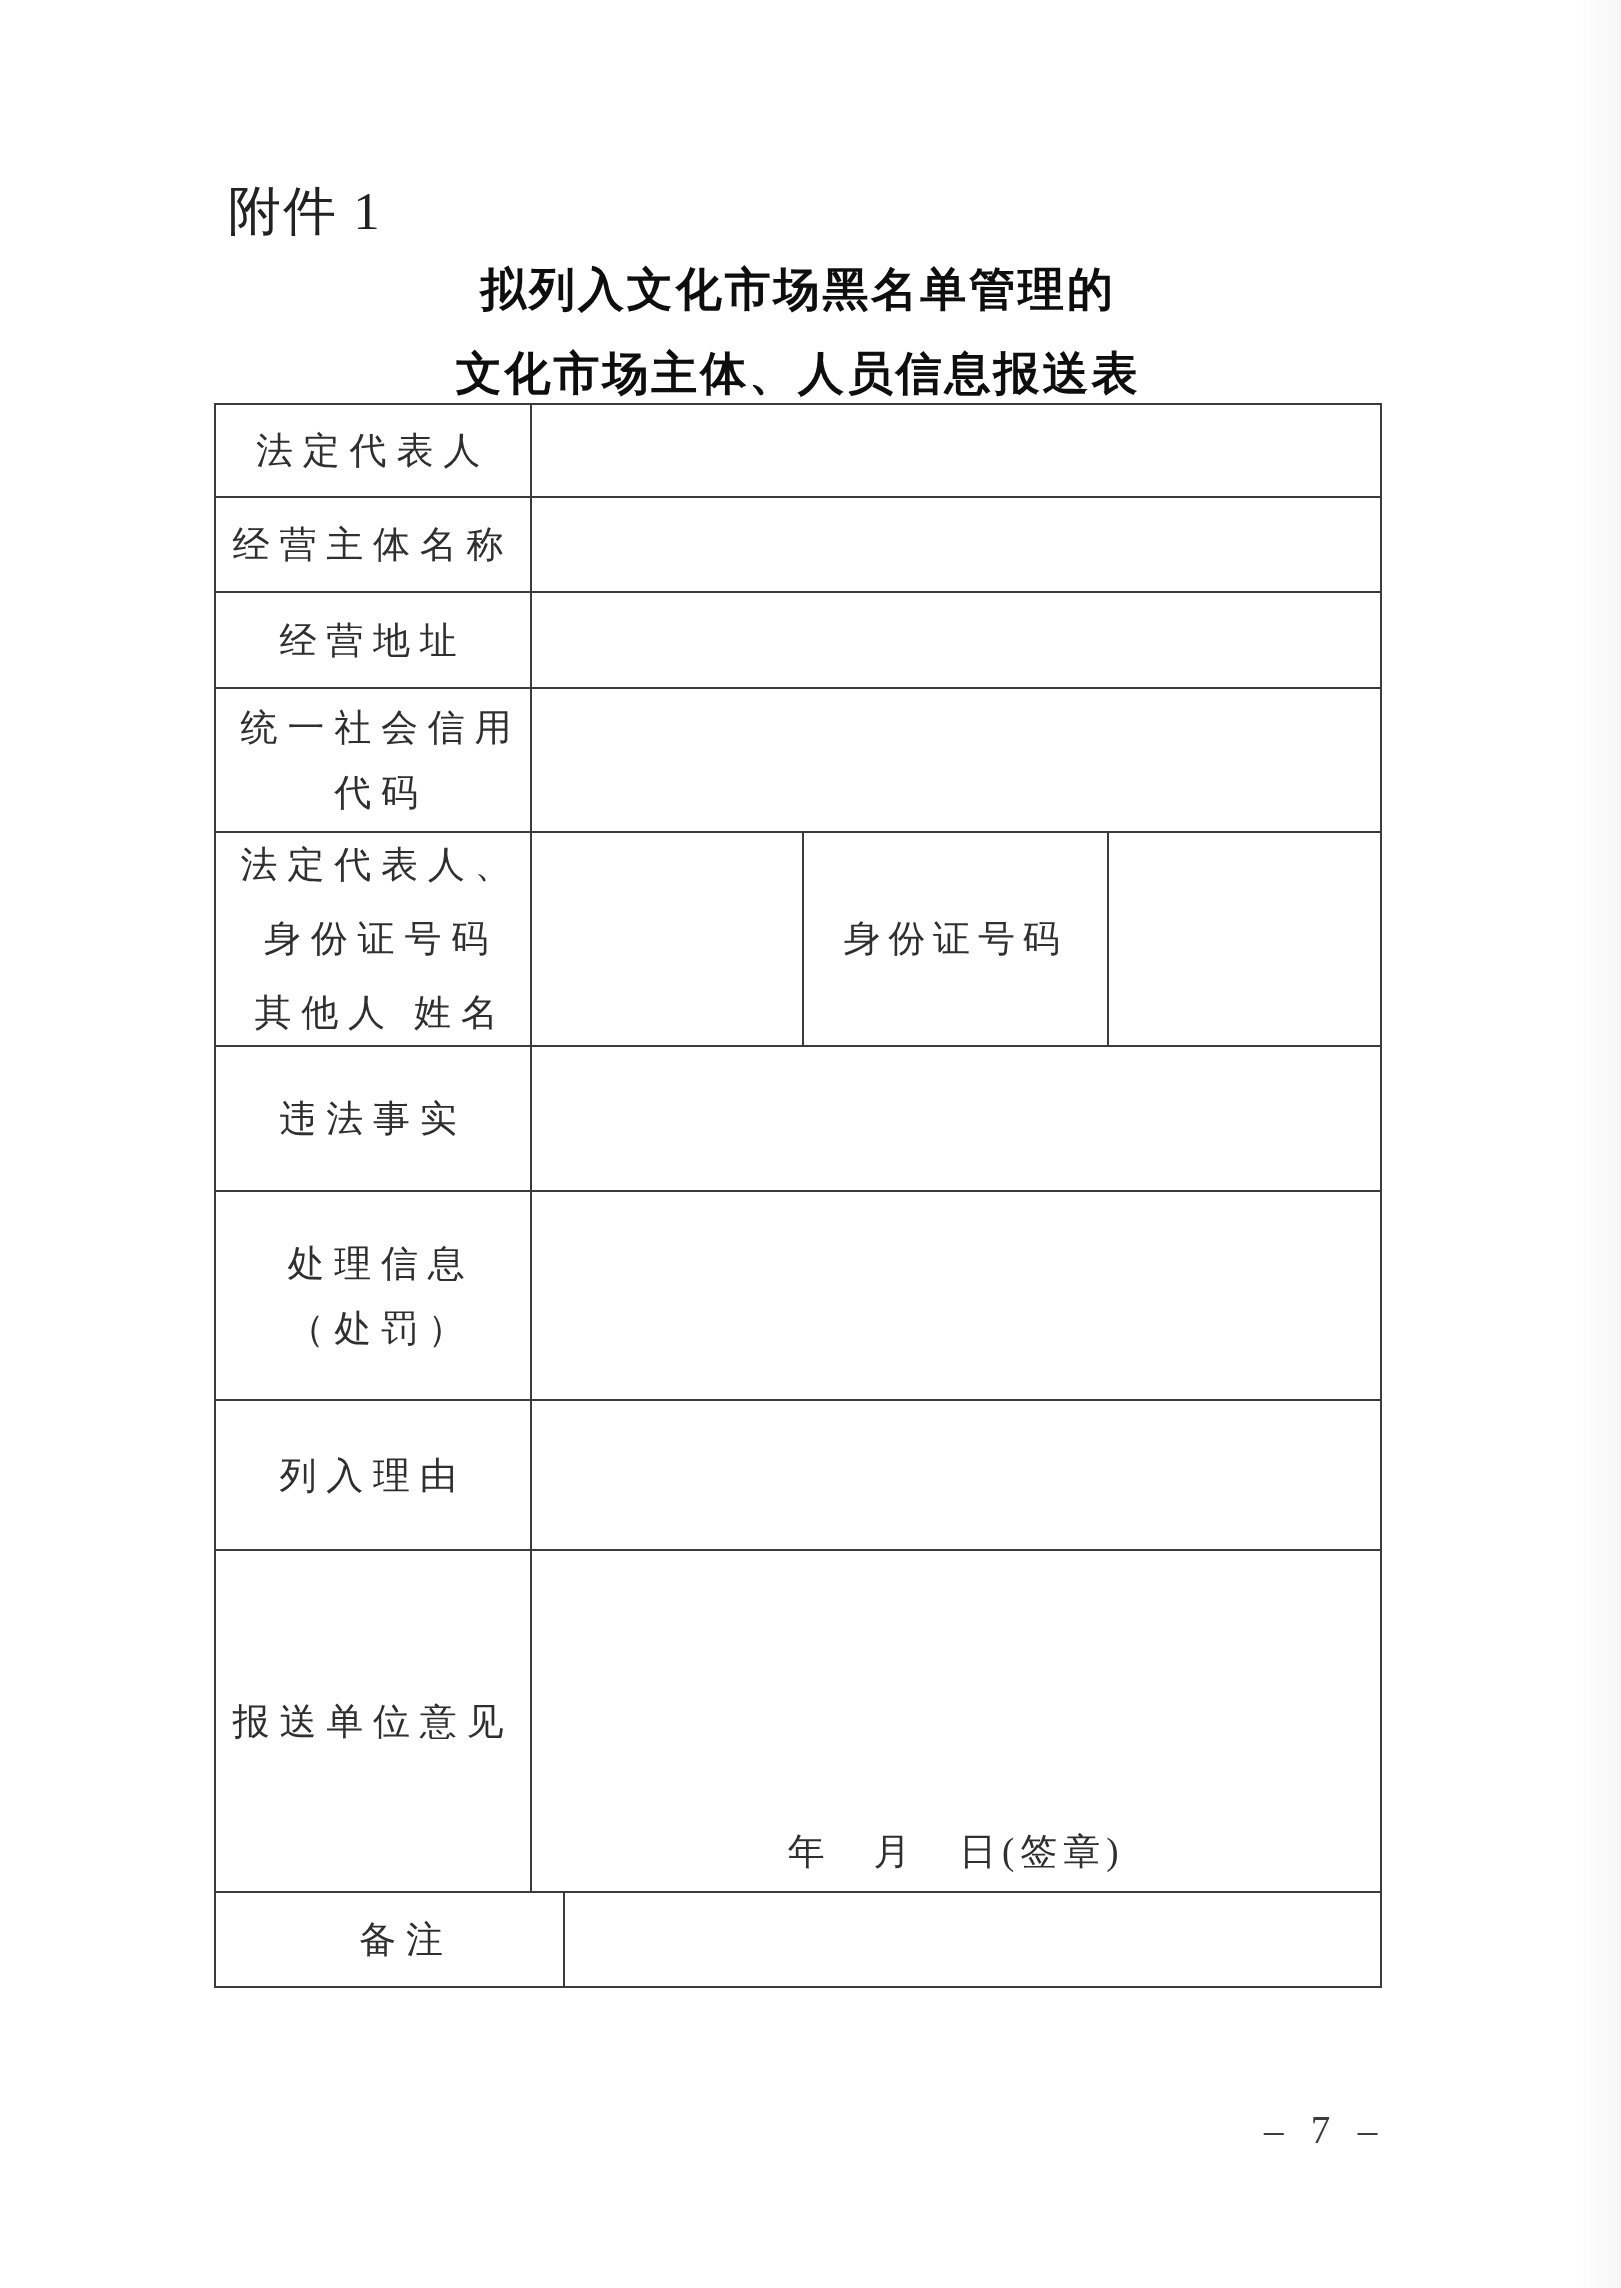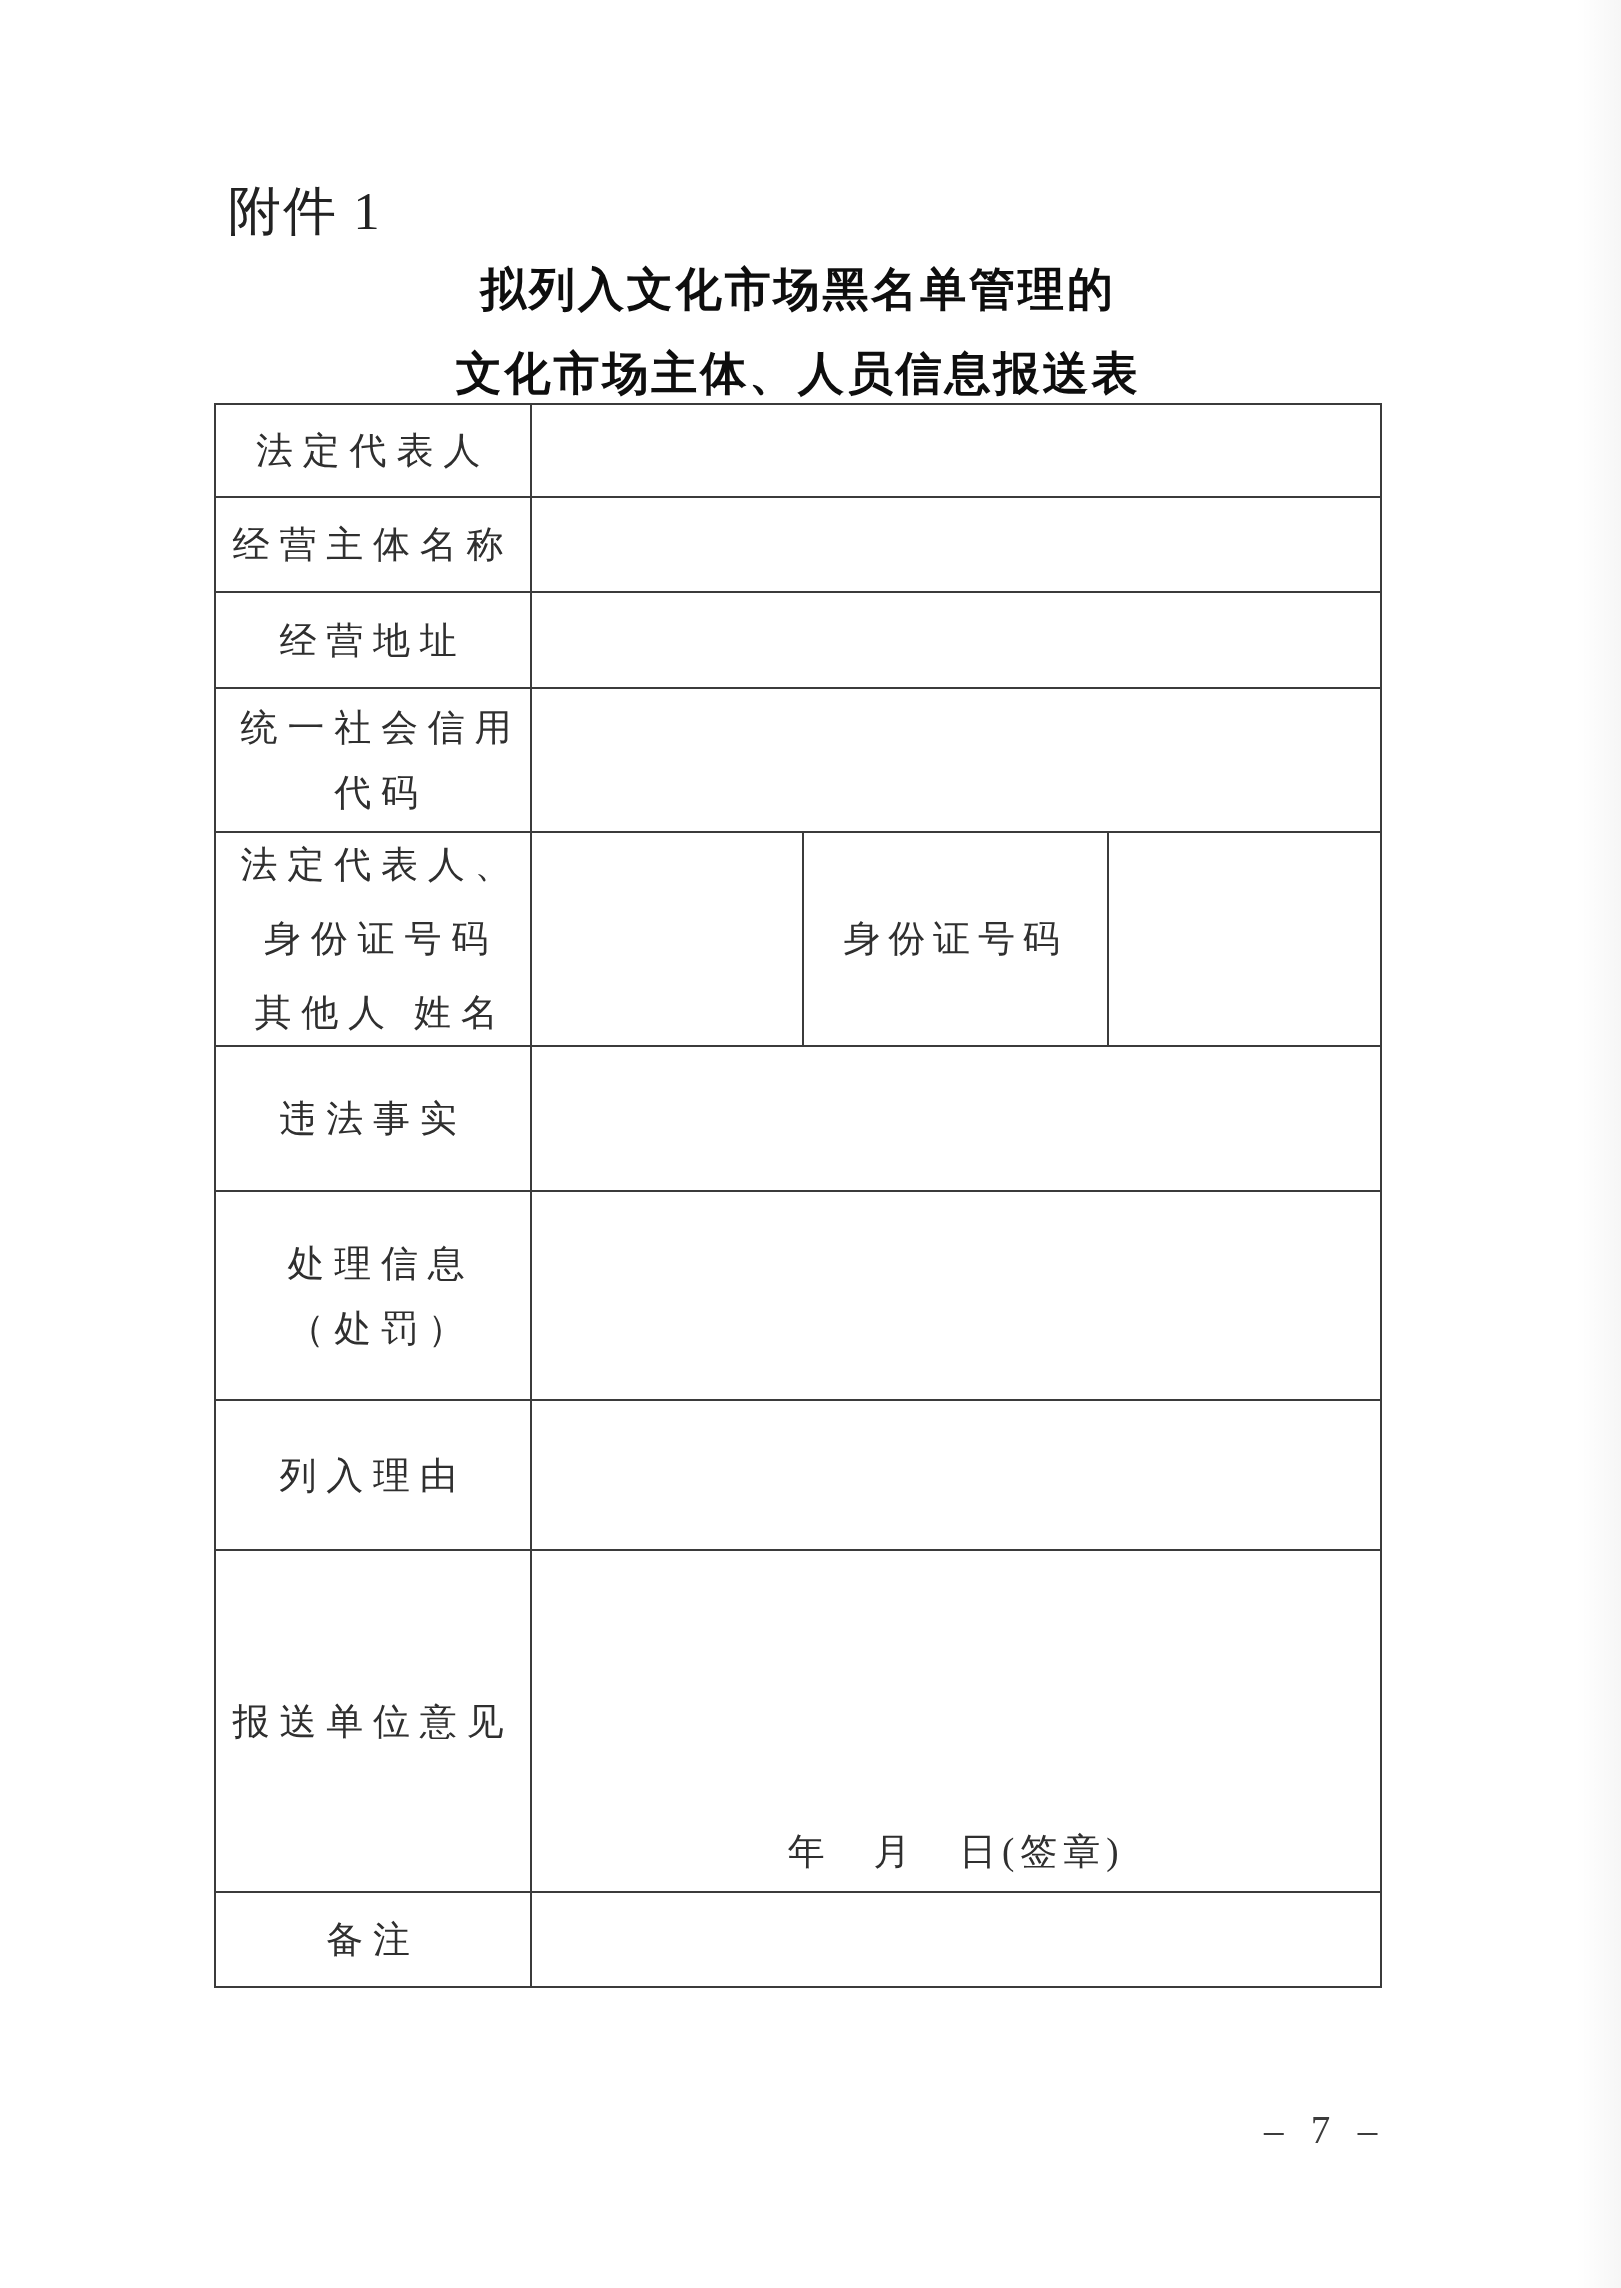--- a/index.html
+++ b/index.html
@@ -63,21 +63,21 @@
   
   .r0 { height: 93px; }
   .r1 { height: 95px; }
   .r2 { height: 96px; }
   .r3 { height: 144px; }
   .r4 { height: 214px; }
   .r5 { height: 145px; }
   .r6 { height: 209px; }
   .r7 { height: 150px; }
   .r8 { height: 342px; }
-  .r9 { height: 93px; }
+  .r9 { height: 93px; padding-left: 33px; }
   .r4 .label-cell { line-height: 74px; }
   .r3 .label-cell, .r6 .label-cell { line-height: 65px; }
 
   .page-number {
     position: absolute; left: 1264px; top: 2107px;
     font-size: 39px; letter-spacing: 8.8px; color: #3c3c3c; white-space: nowrap;
   }
 </style>
 </head>
 <body>

